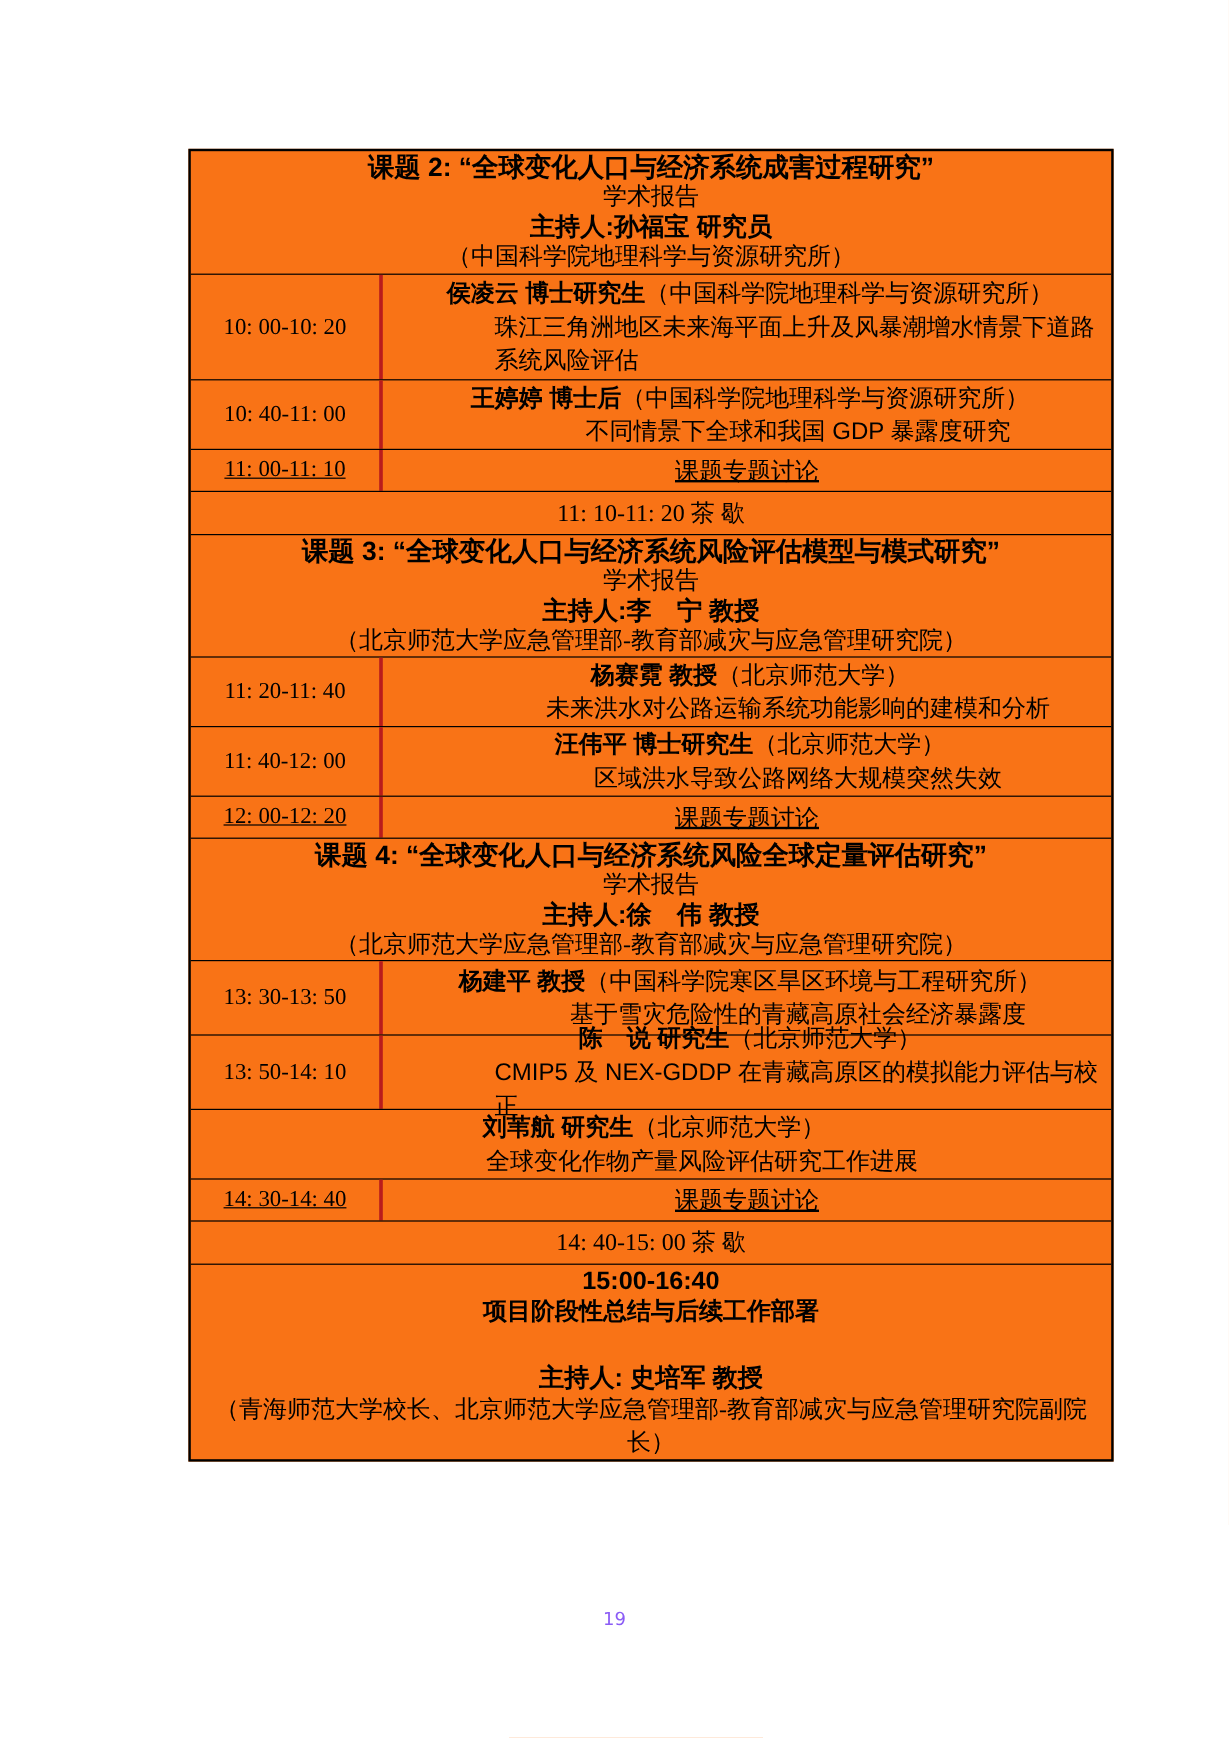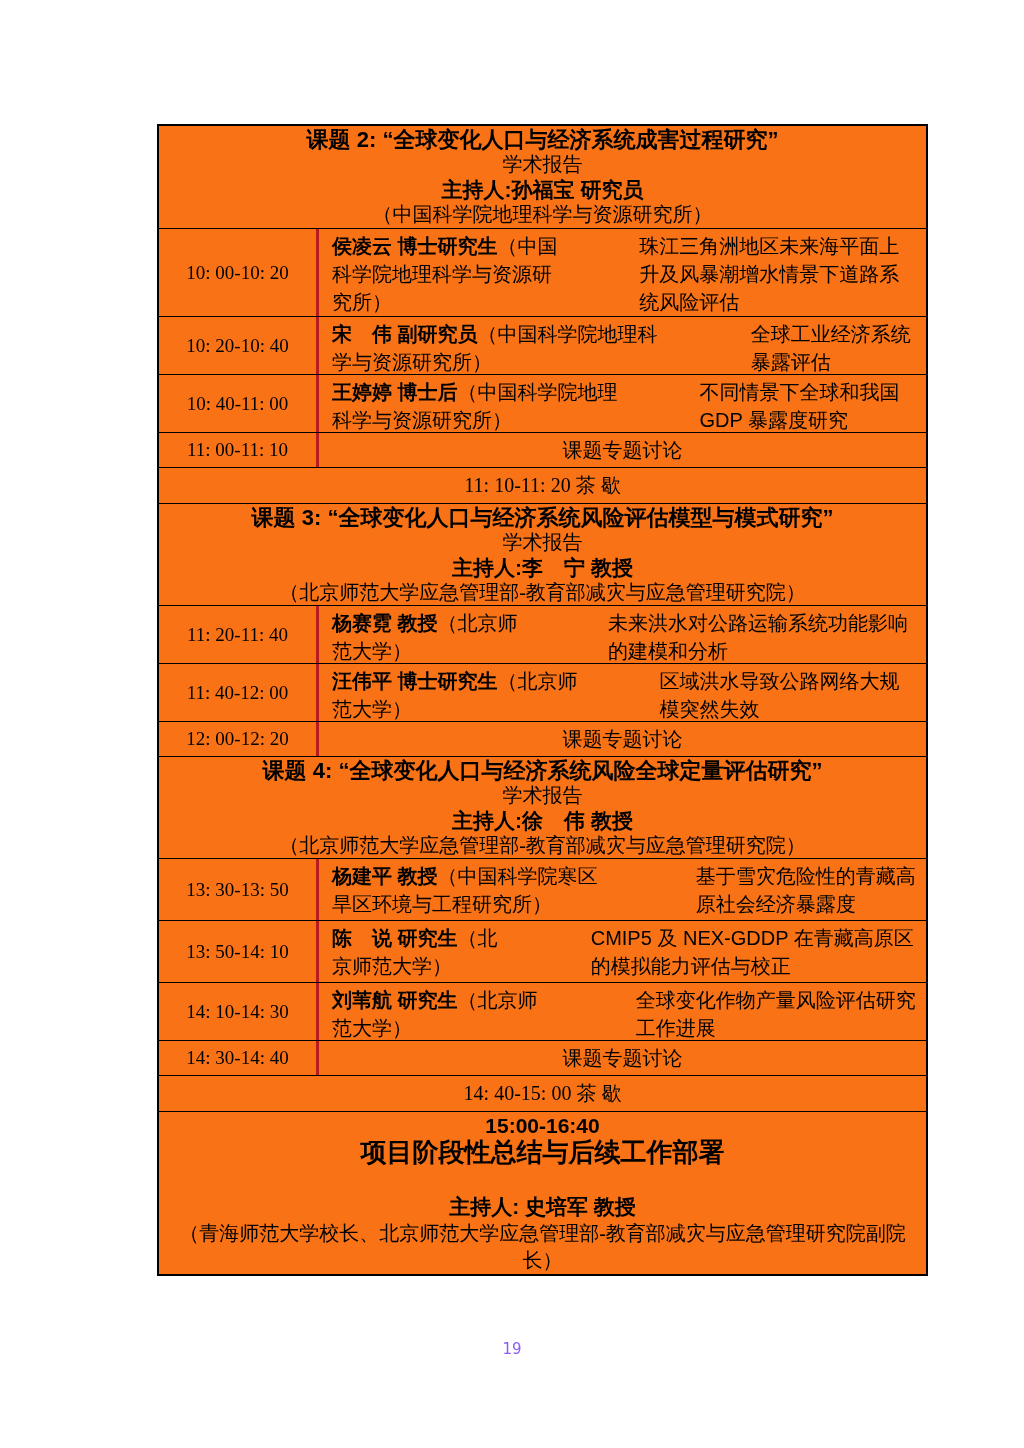--- a/index.html
+++ b/index.html
@@ -46,44 +46,45 @@
     width: 160px;
     flex: 0 0 160px;
     border-right: 3px solid #b91c1c;
     display: flex; align-items: center; justify-content: center;
     font-size: 19px;
     font-family: "Liberation Serif", serif;
   }
   .talk-cell {
     flex: 1;
     padding: 3px 8px 3px 13px;
-    display: flex; flex-direction: row; justify-content: center;
+    display: flex; flex-direction: column; justify-content: center;
     line-height: 28px;
+    align-items: center;
   }
   .speaker-line { font-size: 20px; }
   .speaker-name { font-family: "Liberation Sans", sans-serif; font-weight: bold; font-size: 20px; }
   .speaker-org  { font-family: "Liberation Serif", serif; font-size: 20px; }
   .talk-title {
     margin-left: 80px;
     font-family: "Liberation Sans", sans-serif;
     font-weight: normal;
     font-size: 20px;
   }
-  .r-disc { height: 35px; }
+  .r-disc { height: 35px; text-decoration: underline; }
   .disc-label-cell {
     flex: 1;
     display: flex; align-items: center; justify-content: center;
     font-size: 20px;
     font-family: "Liberation Serif", serif;
   }
   .r-break { height: 36px; font-size: 20px; }
   .r-closing { height: 163px; }
   .r-closing .line { line-height: 27px; }
   .cls-time  { font-size: 21px; }
-  .cls-title { font-size: 26px; }
+  .cls-title { font-size: 20px; font-family: Liberation Mono, monospace; }
   .cls-blank { height: 27px; }
   .cls-chair { font-size: 21px; }
   .cls-aff   { font-size: 20px; padding: 0 7px; }
 
   .page-footer {
     position: absolute;
     left: 0; top: 1340px;
     width: 100%;
     text-align: center;
     font-family: "DejaVu Sans", sans-serif;
@@ -104,27 +105,20 @@
   </div>
 
   <div class="row r-talk3">
     <div class="time-cell">10: 00-10: 20</div>
     <div class="talk-cell">
       <div class="speaker-line"><span class="speaker-name">侯凌云 博士研究生</span><span class="speaker-org">（中国科学院地理科学与资源研究所）</span></div>
       <div class="talk-title">珠江三角洲地区未来海平面上升及风暴潮增水情景下道路系统风险评估</div>
     </div>
   </div>
 
-  <div class="row r-talk2">
-    <div class="time-cell">10: 20-10: 40</div>
-    <div class="talk-cell">
-      <div class="speaker-line"><span class="speaker-name">宋　伟 副研究员</span><span class="speaker-org">（中国科学院地理科学与资源研究所）</span></div>
-      <div class="talk-title">全球工业经济系统暴露评估</div>
-    </div>
-  </div>
 
   <div class="row r-talk2">
     <div class="time-cell">10: 40-11: 00</div>
     <div class="talk-cell">
       <div class="speaker-line"><span class="speaker-name">王婷婷 博士后</span><span class="speaker-org">（中国科学院地理科学与资源研究所）</span></div>
       <div class="talk-title">不同情景下全球和我国 GDP 暴露度研究</div>
     </div>
   </div>
 
   <div class="row r-disc">
@@ -179,21 +173,20 @@
 
   <div class="row r-talk12">
     <div class="time-cell">13: 50-14: 10</div>
     <div class="talk-cell">
       <div class="speaker-line"><span class="speaker-name">陈　说 研究生</span><span class="speaker-org">（北京师范大学）</span></div>
       <div class="talk-title">CMIP5 及 NEX-GDDP 在青藏高原区的模拟能力评估与校正</div>
     </div>
   </div>
 
   <div class="row r-talk2">
-    <div class="time-cell">14: 10-14: 30</div>
     <div class="talk-cell">
       <div class="speaker-line"><span class="speaker-name">刘苇航 研究生</span><span class="speaker-org">（北京师范大学）</span></div>
       <div class="talk-title">全球变化作物产量风险评估研究工作进展</div>
     </div>
   </div>
 
   <div class="row r-disc">
     <div class="time-cell">14: 30-14: 40</div>
     <div class="disc-label-cell">课题专题讨论</div>
   </div>

